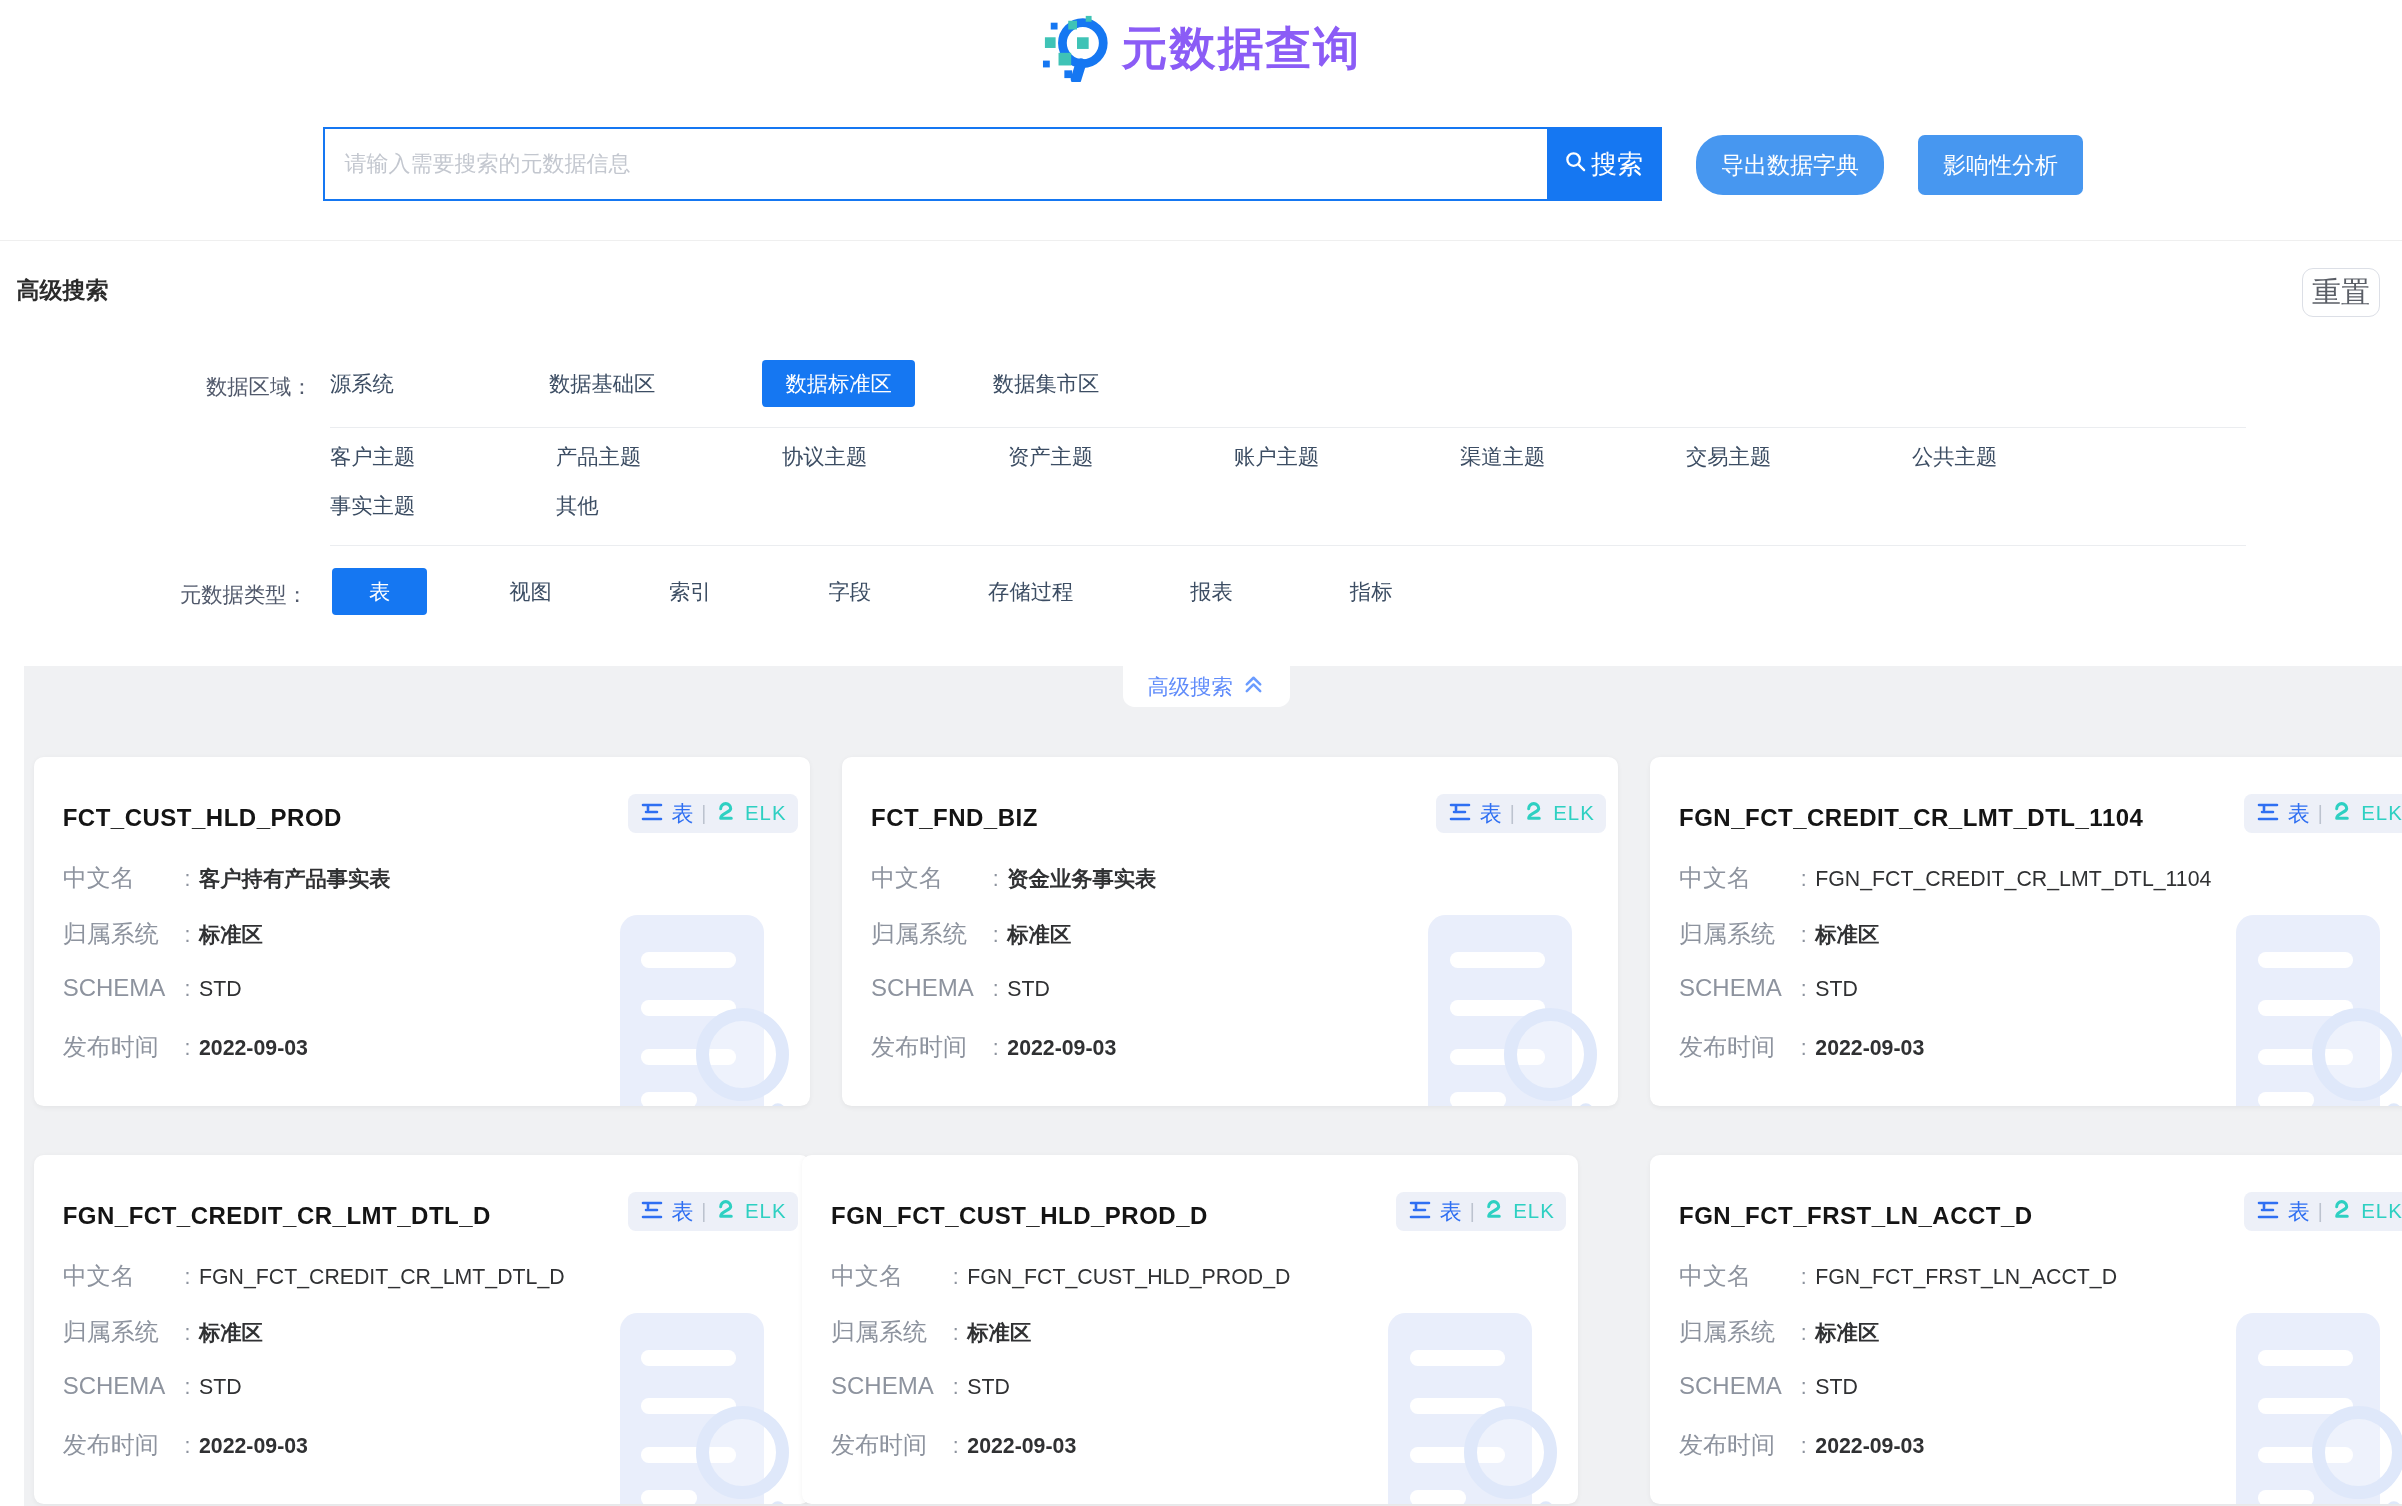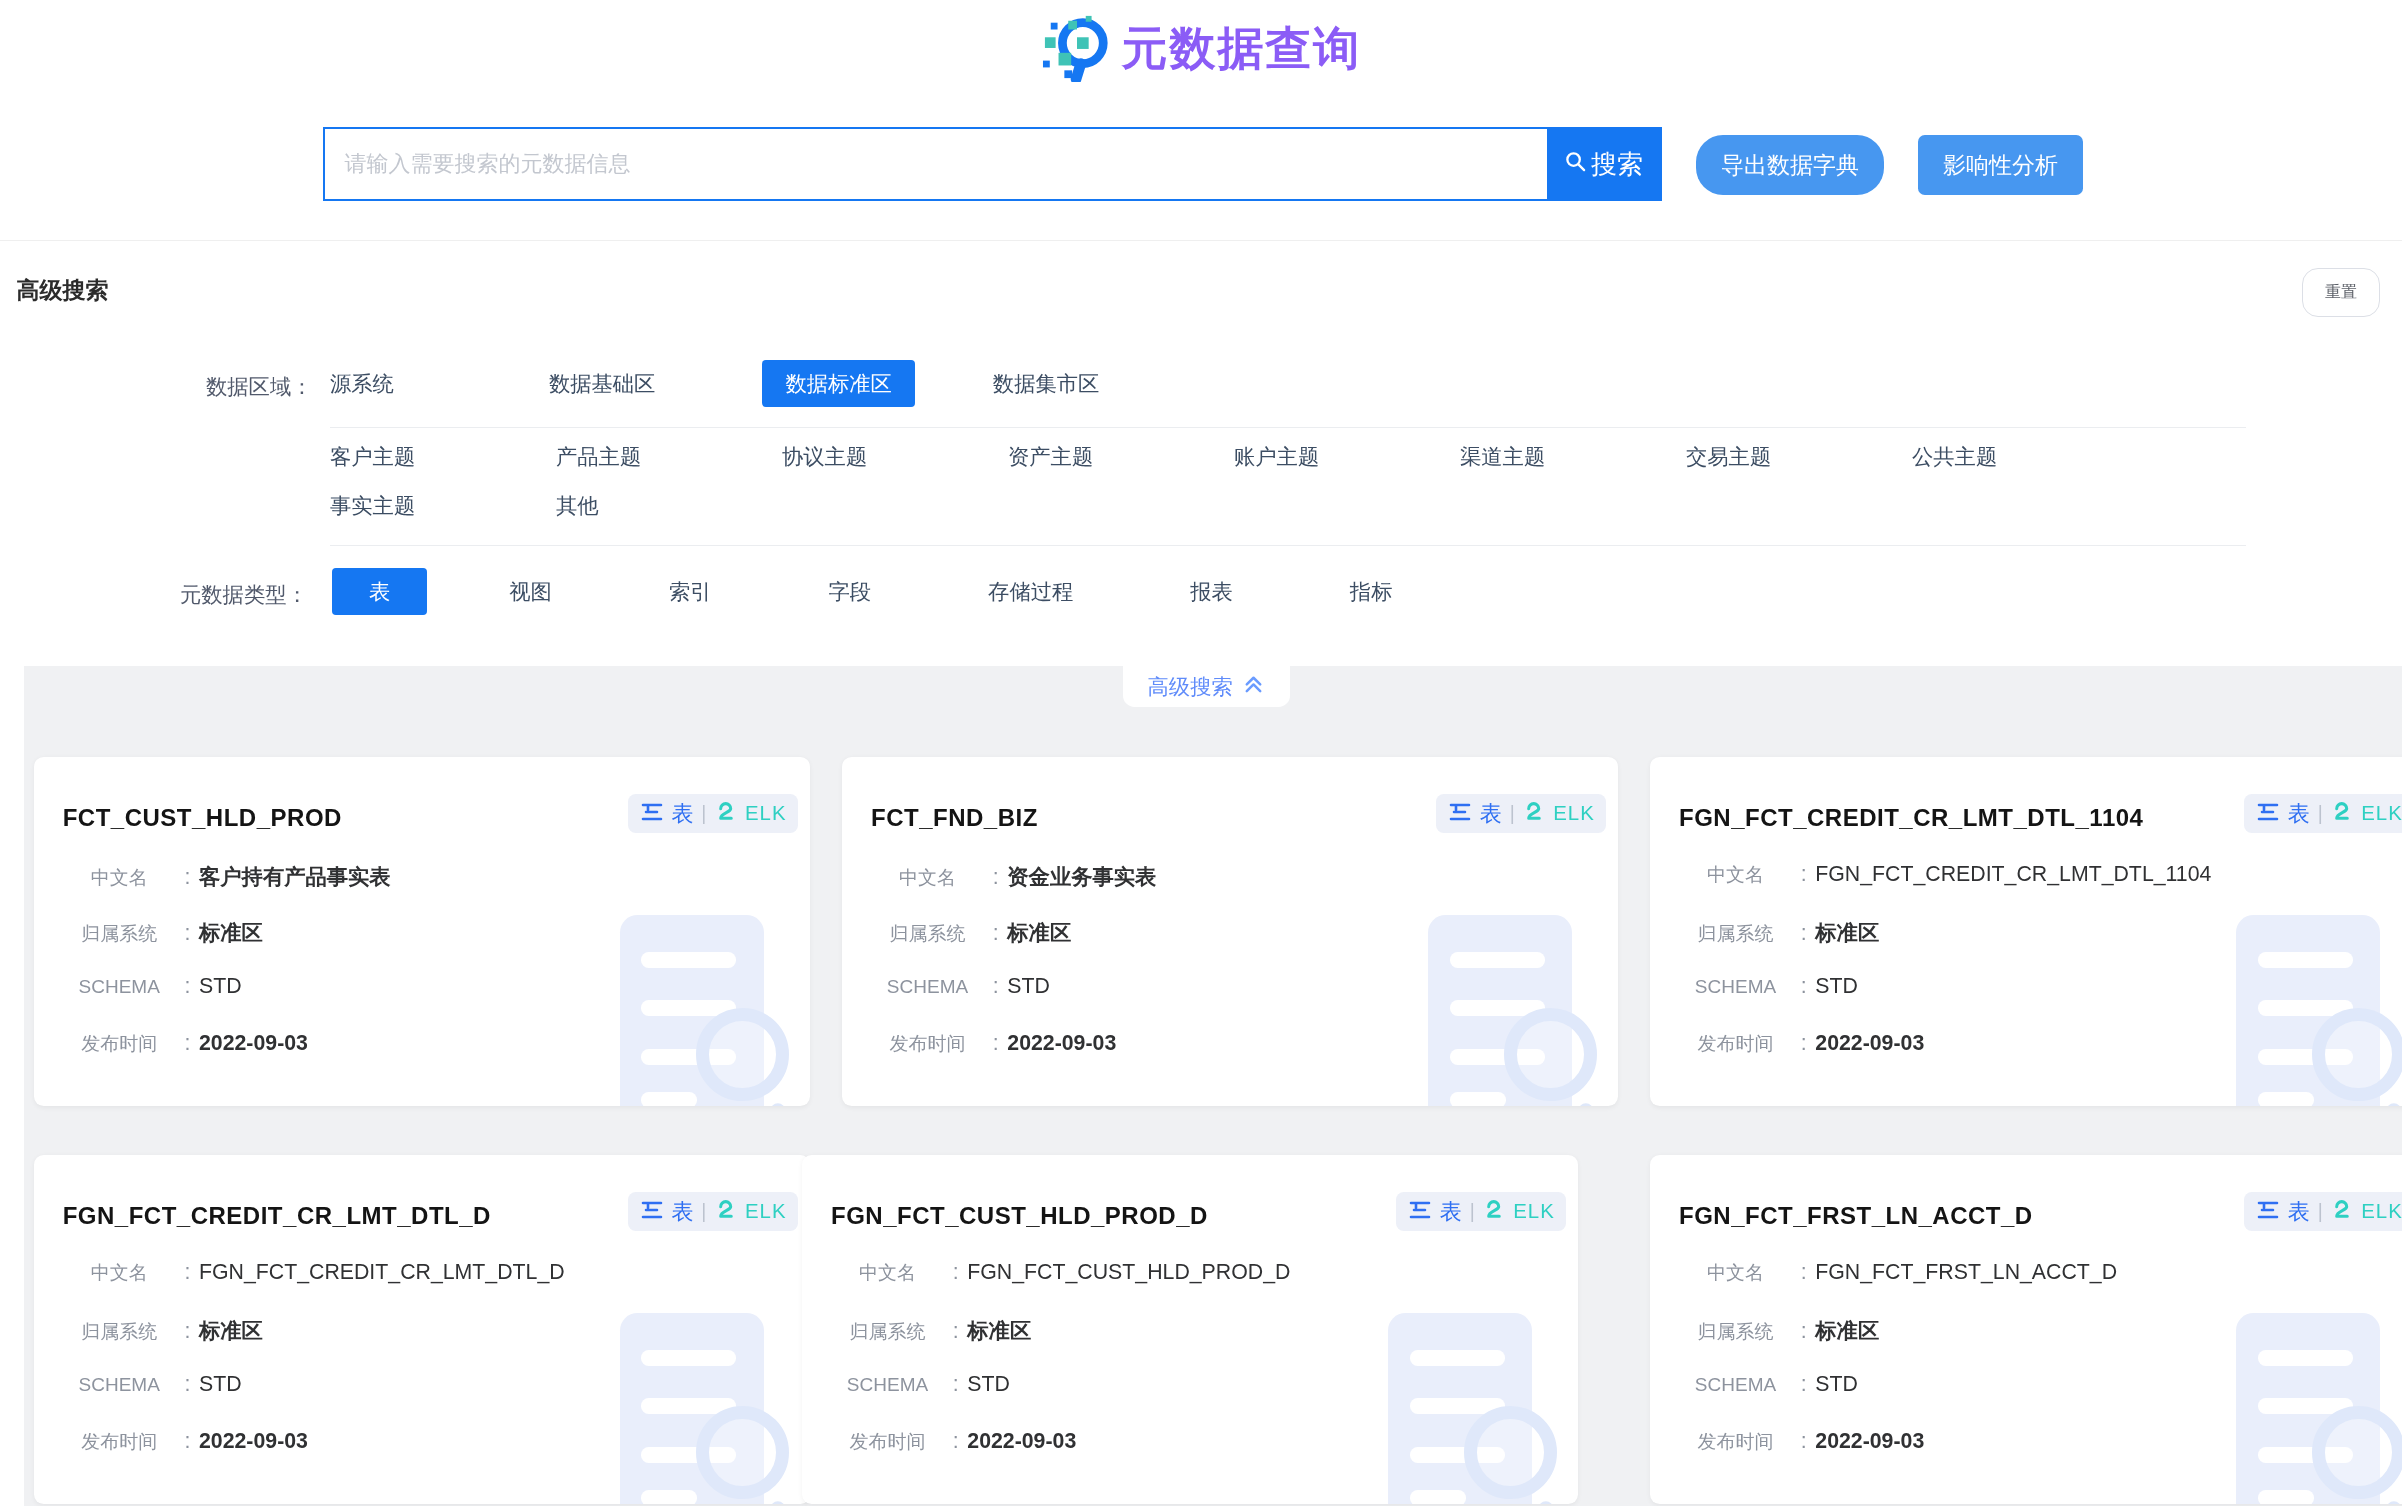--- a/index.html
+++ b/index.html
@@ -17,21 +17,21 @@
   .search-input::placeholder { color:#c3c7cf; }
   .search-btn { width:113px; background:#1577f2; border:none; color:#fff; font-size:26px; display:flex; align-items:center; justify-content:center; gap:3.9px; cursor:pointer; font-family:inherit; }
   .pill-btn { position:absolute; top:135px; height:60px; background:#4797f0; border:none; border-radius:6.8px; color:#fff; font-size:23px; cursor:pointer; font-family:inherit; }
   .export-btn { left:1696px; width:188px;border-radius:27px; }
   .impact-btn { left:1918px; width:165px; }
 
   .main-divider { position:absolute; left:0; top:240px; width:2403px; height:1px; background:#efefef; }
 
   
   .adv-heading { position:absolute; left:16.5px; top:275px; font-size:23px; font-weight:bold; color:#2b2b2b; }
-  .reset-btn { position:absolute; left:2302px; top:268px; width:78px; height:49px; background:#fff; border:1px solid #dcdfe6; border-radius:16px; font-size:16px; color:#5a5e66; cursor:pointer; font-family:inherit; }
+  .reset-btn { position:absolute; left:2302px; top:268px; width:78px; height:49px; background:#fff; border:1px solid #dcdfe6; border-radius:11px; font-size:29px; color:#5a5e66; cursor:pointer; font-family:inherit; }
 
   .filter-label { position:absolute; font-size:21.3px; color:#51596b; }
   .region-label { left:206px; top:372px; }
   .type-label { left:180px; top:580px; }
 
   .opts { position:absolute; display:flex; align-items:center; height:47px; }
   .opts-regions { left:330px; top:360px; }
   .opts-types { left:332px; top:568px; }
   .opt { font-size:21.3px; color:#3c4d63; cursor:pointer; white-space:nowrap; }
   .opt.sel { background:#1577f2; color:#fff; border-radius:3.9px; padding:8.7px 23px; }
@@ -55,21 +55,21 @@
   .collapse-tab span { font-size:21.3px; color:#5f8bfa; }
 
   
   .card { position:absolute; width:776px; height:349px; background:#fff; border-radius:9.7px; box-shadow:0 1.9px 5.8px rgba(0,0,0,.05); overflow:hidden; }
   .card-title { position:absolute; left:29px; top:47px; font-size:24px; font-weight:bold; color:#141414; letter-spacing:0.5px; }
   .badge { position:absolute; right:11.6px; top:37px; height:39px; background:#edf0f8; border-radius:7.8px; display:flex; align-items:center; padding:0 11.6px; gap:7.8px; }
   .badge .b-tbl { color:#2f6ff2; font-size:22px; }
   .badge .b-sep { color:#bcc3cf; font-size:19.4px; }
   .badge .b-elk { color:#2ed0c2; font-size:20.4px; letter-spacing:1px; }
   .crow { position:absolute; left:29px; display:flex; align-items:baseline; }
-  .crow .lbl { width:113px; text-align:center; font-size:19px; color:#8d939e; }
+  .crow .lbl { width:113px; text-align:left; font-size:24px; color:#8d939e; }
   .crow .colon { margin:0 8.7px; font-size:21.3px; color:#8d939e; }
   .crow .val { font-size:21.3px; color:#303133; }
   .crow .val.b { font-weight:bold; }
   .crow-cn { top:105px; } .crow-sys { top:161px; } .crow-sch { top:217px; } .crow-dt { top:274px; }
   .lineage { position:absolute; left:679px; top:252px; }
 
   
   .wm { position:absolute; right:-19.4px; bottom:-47px; width:209px; height:238px; pointer-events:none; }
   .wm-doc { position:absolute; left:0; top:0; width:144px; height:212px; background:#e9eefb; border-radius:17.5px; }
   .wm-bar { position:absolute; left:21.3px; height:15.5px; background:#fff; border-radius:7.8px; }

